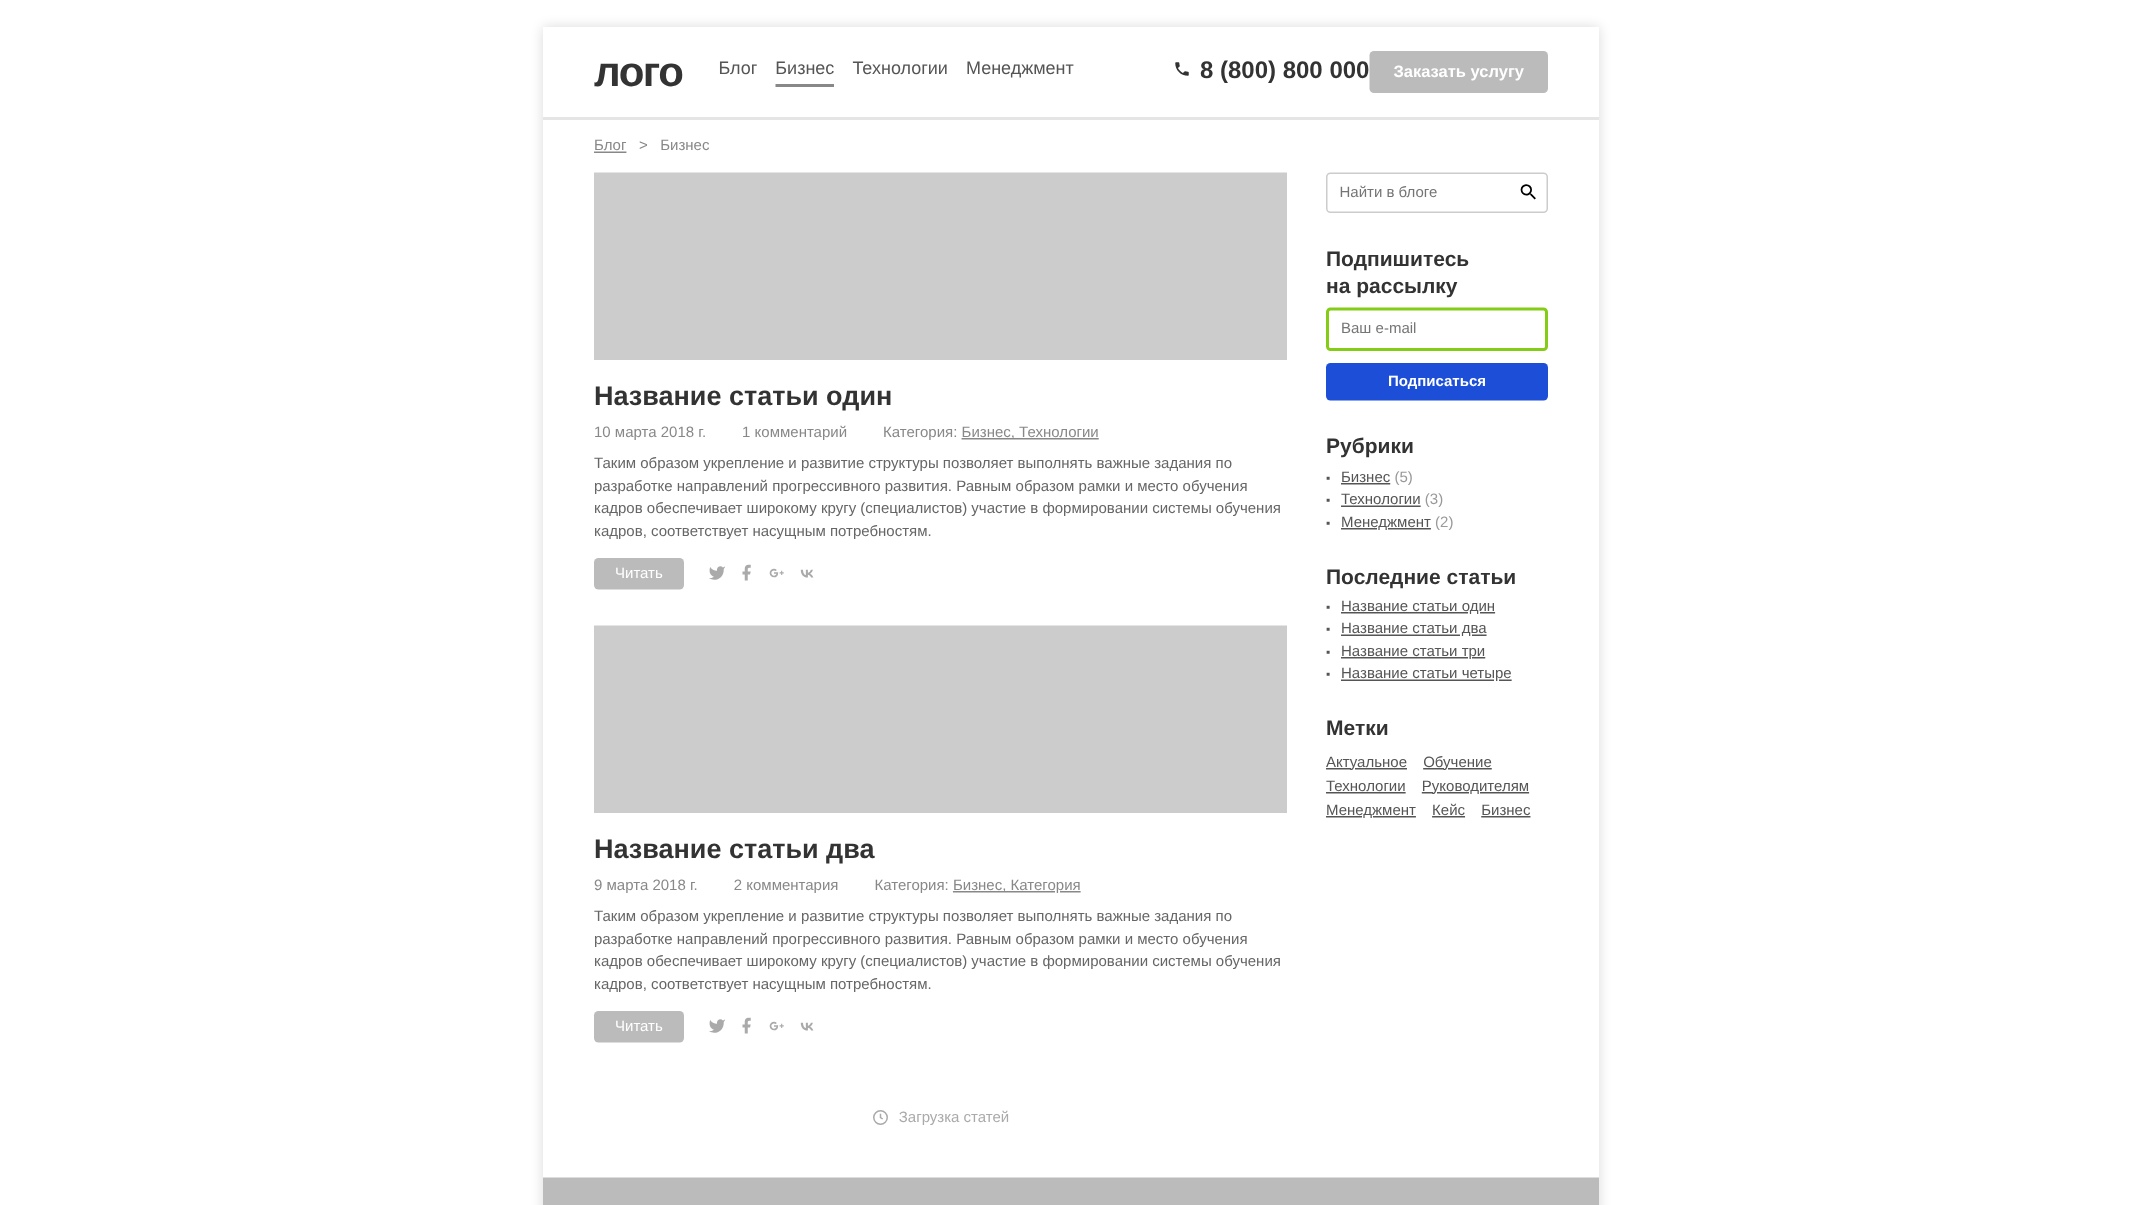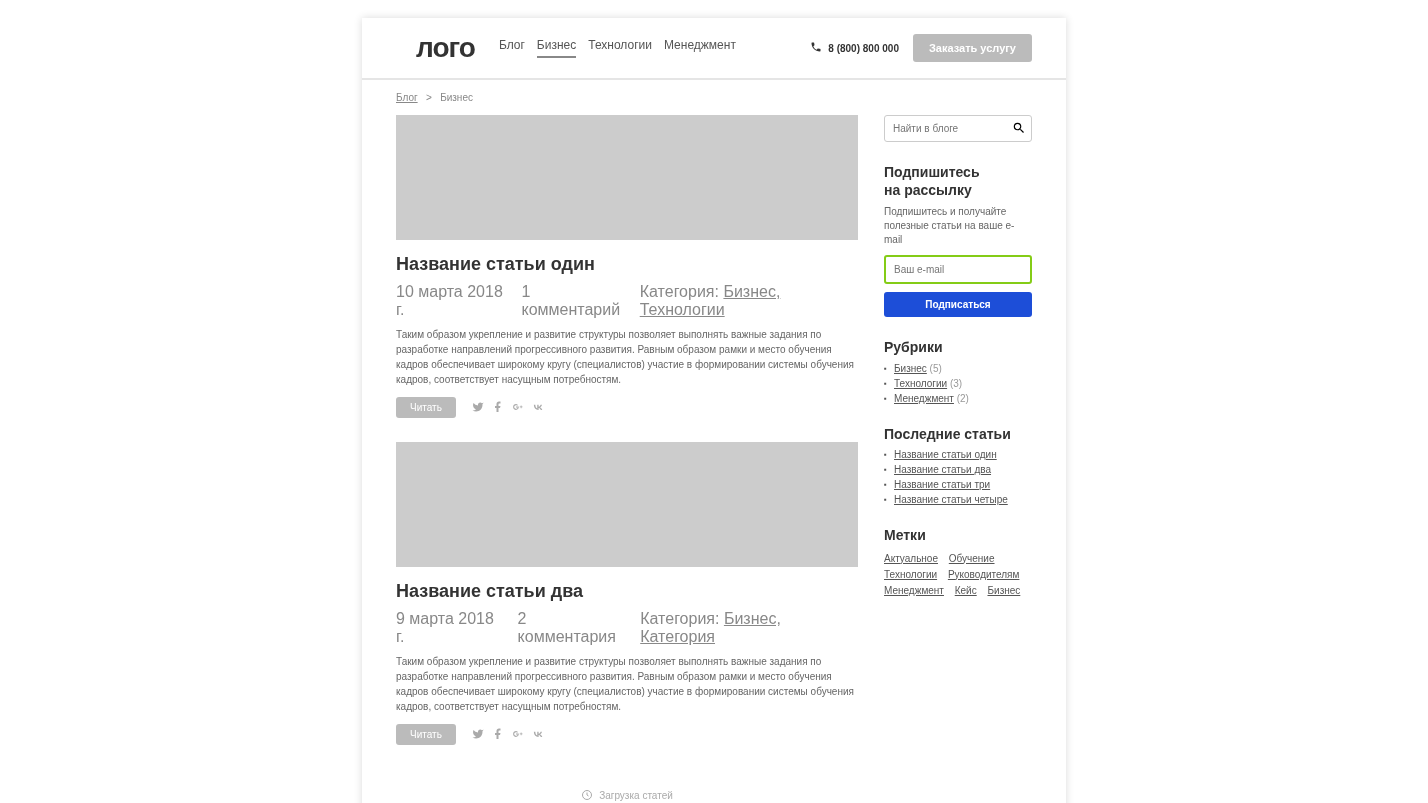--- a/index.html
+++ b/index.html
@@ -1,42 +1,42 @@
 <!DOCTYPE html>
 <html><head>
 <meta charset="utf-8">
 <style>
   * { margin: 0; padding: 0; box-sizing: border-box; }
   body { font-family: Arial, Helvetica, sans-serif; background: #fff; color: #333; display: flex; justify-content: center; padding: 18px 0 30px; }
   .canvas { width: 704px; box-shadow: 0 0 8px rgba(0,0,0,0.15); background:#fff; }
   
   
   .header { display:flex; align-items:center; padding: 14px 34px 14px 34px; border-bottom:2px solid #e5e5e5; }
-  .logo { font-size:28px; font-weight:900; letter-spacing:-1px; color:#333; text-transform:lowercase;margin-left:20px; }
+  .logo { font-size:28px; font-weight:900; letter-spacing:-1px; color:#333; text-transform:lowercase; }
   .nav { display:flex; gap:12px; margin-left:24px; font-size:12px; color:#555; }
   .nav-item { cursor:pointer; padding-bottom:4px; }
   .nav-item.active { border-bottom:2px solid #888; }
   .spacer { flex:1; }
-  .phone-group { display:flex; align-items:center; gap:6px; font-size:10px; font-weight:bold; color:#333; margin-right:14px; }
+  .phone-group { display:flex; align-items:center; gap:6px; font-size:16px; font-weight:bold; color:#333; }
   .cta-btn { background:#bbb; color:#fff; border:none; border-radius:3px; padding:8px 16px; font-size:11px; cursor:pointer; font-weight:bold; }
   
   
   .breadcrumb { padding: 12px 34px; font-size:10px; color:#888; }
   .breadcrumb .bc-link { text-decoration:underline; cursor:pointer; }
   
   
   .content { display:flex; padding: 0 34px 24px 34px; gap:26px; }
   .main { flex:1; }
   .sidebar { width:148px; flex-shrink:0; }
   
   
   .article { margin-bottom:24px; }
   .article-img { width:100%; height:125px; background:#ccc; }
   .article-title { font-size:18px; font-weight:700; margin:14px 0 8px; color:#333; }
-  .article-meta { display:flex; gap:12px; font-size:16px; color:#888; margin-bottom:8px; }
+  .article-meta { display:flex; gap:24px; font-size:10px; color:#888; margin-bottom:8px; }
   .article-meta .cat a { text-decoration:underline; color:#888; }
   .article-excerpt { font-size:10px; line-height:1.5; color:#666; margin-bottom:10px; }
   .article-actions { display:flex; align-items:center; gap:16px; }
   .read-btn { background:#bbb; color:#fff; border:none; border-radius:3px; padding:5px 14px; font-size:10px; cursor:pointer; }
   .socials { display:flex; gap:8px; color:#aaa; font-size:14px; }
   .socials svg { width:12px; height:12px; fill:#aaa; cursor:pointer; }
   
   
   .loader { text-align:center; font-size:10px; color:#aaa; padding:20px 0 10px; display:flex; justify-content:center; align-items:center; gap:6px;}
   .loader svg { width:12px; height:12px; stroke:#aaa; fill:none; }
@@ -171,21 +171,20 @@
         <svg viewBox="0 0 24 24">
             <path d="M15.5 14h-.79l-.28-.27A6.471 6.471 0 0 0 16 9.5 6.5 6.5 0 1 0 9.5 16c1.61 0 3.09-.59 4.23-1.57l.27.28v.79l5 5L20.5 19l-5-5zm-6 0C7 14 5 12 5 9.5S7 5 9.5 5 14 7 14 9.5 12 14 9.5 14z"></path>
           </svg>
       </div>
 
       <div class="sb-block">
         <div class="sb-heading">
           <span>Подпишитесь</span><br>
           <span>на рассылку</span>
         </div>
-        <div class="sb-text">Подпишитесь и получайте полезные статьи на ваше e-mail</div>
         <input class="sb-input" type="text" placeholder="Ваш e-mail" style="">
         <button class="sb-btn">Подписаться</button>
       </div>
 
       <div class="sb-block">
         <div class="sb-heading">Рубрики</div>
         <ul class="sb-list">
           <li><a>Бизнес</a> <span class="count">(5)</span></li>
           <li><a>Технологии</a> <span class="count">(3)</span></li>
           <li><a>Менеджмент</a> <span class="count">(2)</span></li>

